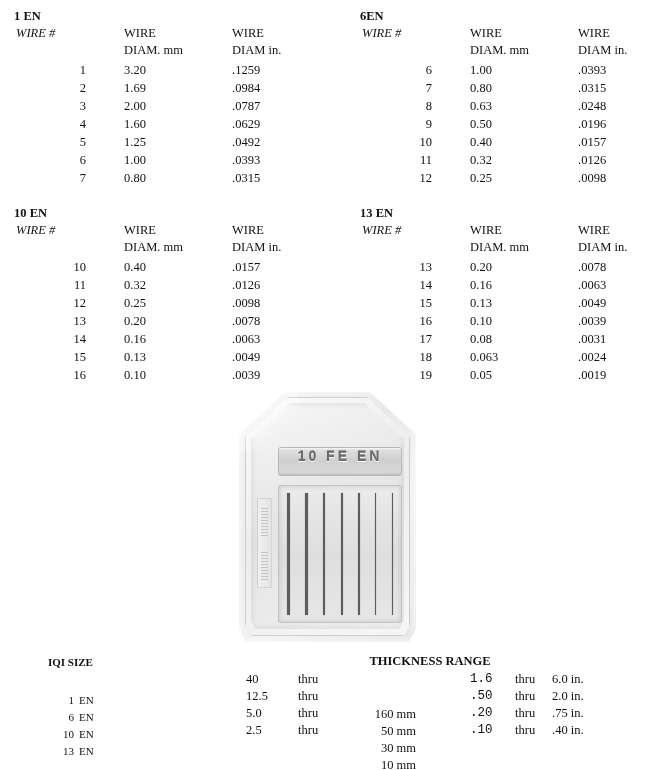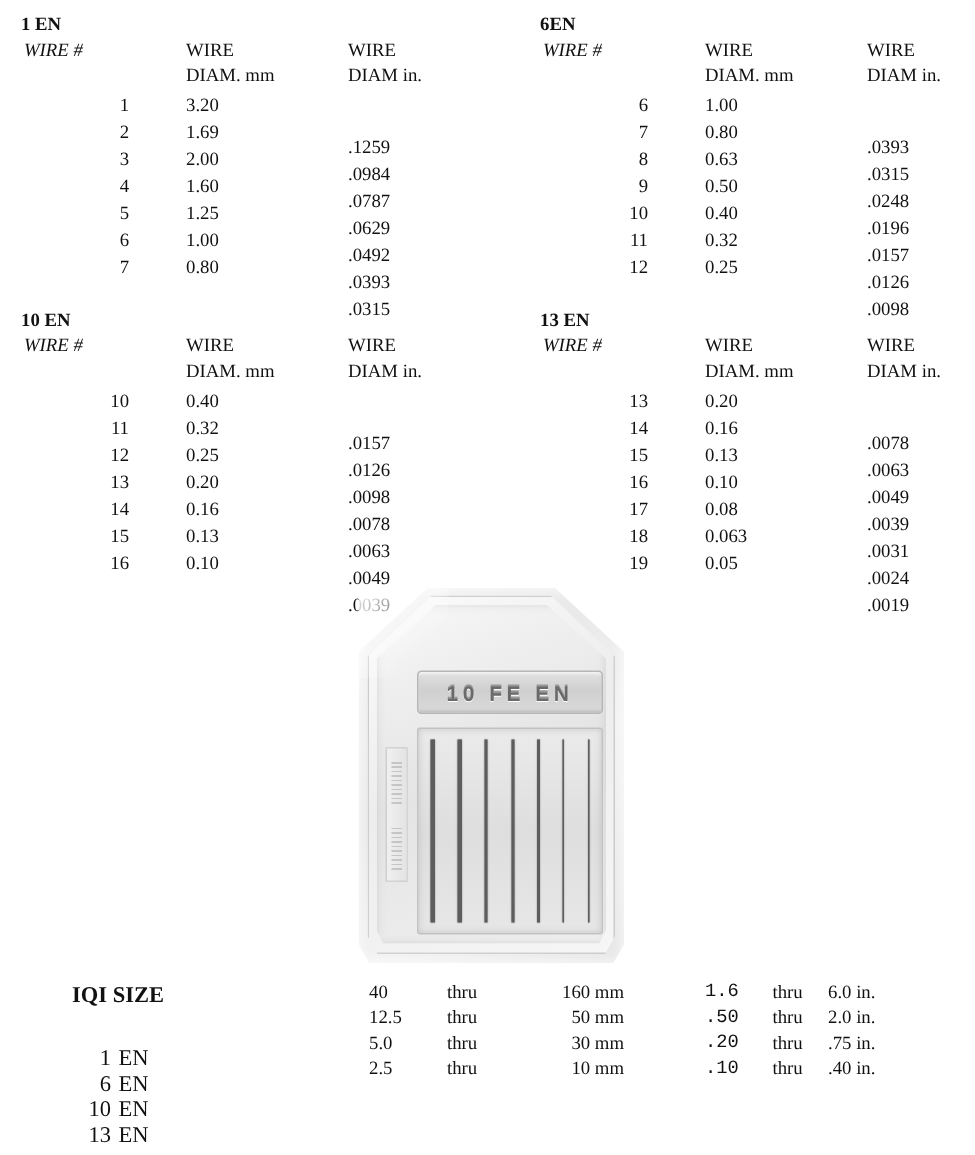--- a/index.html
+++ b/index.html
@@ -34,21 +34,21 @@
   }
   .wtable .hdr-in2{
     position:absolute;left:218px;top:34px;white-space:nowrap;
   }
   .wtable .rows{position:absolute;left:0;top:54px;width:300px;}
   .wtable .row{height:18px;position:relative;}
   .wtable .c-num{
     position:absolute;left:20px;width:52px;text-align:right;
   }
   .wtable .c-mm{position:absolute;left:110px;}
-  .wtable .c-in{position:absolute;left:218px;margin-top:28px;}
+  .wtable .c-in{position:absolute;left:218px;}
 
   
   .iqi{
     position:absolute;left:239px;top:392px;
     width:177px;height:250px;
   }
   .plaque-outer{
     position:absolute;inset:0;
     background:linear-gradient(135deg,#f4f4f4 0%,#e9e9e9 38%,#f2f2f2 62%,#e6e6e6 100%);
     clip-path:polygon(26% 0%,74% 0%,100% 17%,100% 95%,96% 100%,4% 100%,0% 95%,0% 17%);
@@ -66,21 +66,21 @@
     clip-path:polygon(26% 0%,74% 0%,100% 16%,100% 96%,97% 100%,3% 100%,0% 96%,0% 16%);
     background:linear-gradient(160deg,#f7f7f7 0%,#e4e4e4 50%,#f0f0f0 100%);
     box-shadow:inset 0 0 6px rgba(160,160,160,.35);
   }
   .label-plate{
     position:absolute;left:27px;top:44px;width:122px;height:27px;
     background:linear-gradient(180deg,#e2e2e2 0%,#cfcfcf 45%,#dadada 100%);
     border:1px solid #b6b6b6;border-radius:3px;
     box-shadow:inset 0 1px 2px rgba(255,255,255,.8),
                inset 0 -1px 2px rgba(120,120,120,.35);
-    display:flex;align-items:center;justify-content:center;
+    display:flex;align-items:flex-start;justify-content:center;
   }
   .label-text{
     font-family:"Liberation Sans","DejaVu Sans",sans-serif;
     font-weight:bold;font-size:14px;letter-spacing:3px;
     color:#6a6a6a;
     text-shadow:0 1px 0 rgba(255,255,255,.95),0 -1px 0 rgba(90,90,90,.5);
     white-space:nowrap;
   }
   .wire-window{
     position:absolute;left:27px;top:82px;width:122px;height:136px;
@@ -110,35 +110,35 @@
     background:repeating-linear-gradient(0deg,#b9b9b9 0 1px,transparent 1px 3px);
     opacity:.75;
   }
   .plaque-gloss{
     position:absolute;left:0;top:0;width:60px;height:60px;
     background:linear-gradient(135deg,rgba(255,255,255,.95) 0%,rgba(255,255,255,0) 70%);
     pointer-events:none;
   }
 
   
-  .iqi-size{position:absolute;left:48px;top:657px;font-size:15px;line-height:1;}
+  .iqi-size{position:absolute;left:48px;top:657px;font-size:11px;line-height:1;}
   .iqi-size .ttl{font-weight:bold;margin-bottom:4px;white-space:nowrap;}
   .iqi-size .row{height:17px;white-space:nowrap;}
   .iqi-size .n{display:inline-block;width:26px;text-align:right;}
   .iqi-size .u{display:inline-block;margin-left:5px;margin-top:23px;}
 
   .thk{position:absolute;left:230px;top:655px;width:420px;font-size:12.5px;line-height:1;}
   .thk .ttl{
     font-weight:bold;text-align:center;
     width:400px;margin-left:0;margin-bottom:5px;white-space:nowrap;
   }
   .thk .row{height:17px;position:relative;}
   .thk .a{position:absolute;left:16px;width:42px;text-align:left;}
   .thk .t1{position:absolute;left:68px;}
-  .thk .b{position:absolute;left:106px;width:80px;text-align:right;}
+  .thk .b{position:absolute;left:106px;width:80px;text-align:right;margin-top:35px;}
   .thk .c{position:absolute;left:240px;width:30px;text-align:left;font-family:Liberation Mono, monospace;}
   .thk .t2{position:absolute;left:285px;}
   .thk .d{position:absolute;left:322px;width:78px;text-align:left;}
 </style>
 </head>
 <body>
 
 <div class="page">
 
   <div class="wtable" style="left:14px;top:10px;">
@@ -356,20 +356,21 @@
 
   <div class="iqi-size">
     <div class="ttl">IQI SIZE</div>
     <div class="row"><span class="n">1</span><span class="u">EN</span></div>
     <div class="row"><span class="n">6</span><span class="u">EN</span></div>
     <div class="row"><span class="n">10</span><span class="u">EN</span></div>
     <div class="row"><span class="n">13</span><span class="u">EN</span></div>
   </div>
 
   <div class="thk">
+    <div class="ttl">THICKNESS RANGE</div>
     <div class="row">
       <span class="a">40</span>
       <span class="t1">thru</span>
       <span class="b">160 mm</span>
       <span class="c">1.6</span>
       <span class="t2">thru</span>
       <span class="d">6.0 in.</span>
     </div>
     <div class="row">
       <span class="a">12.5</span>

